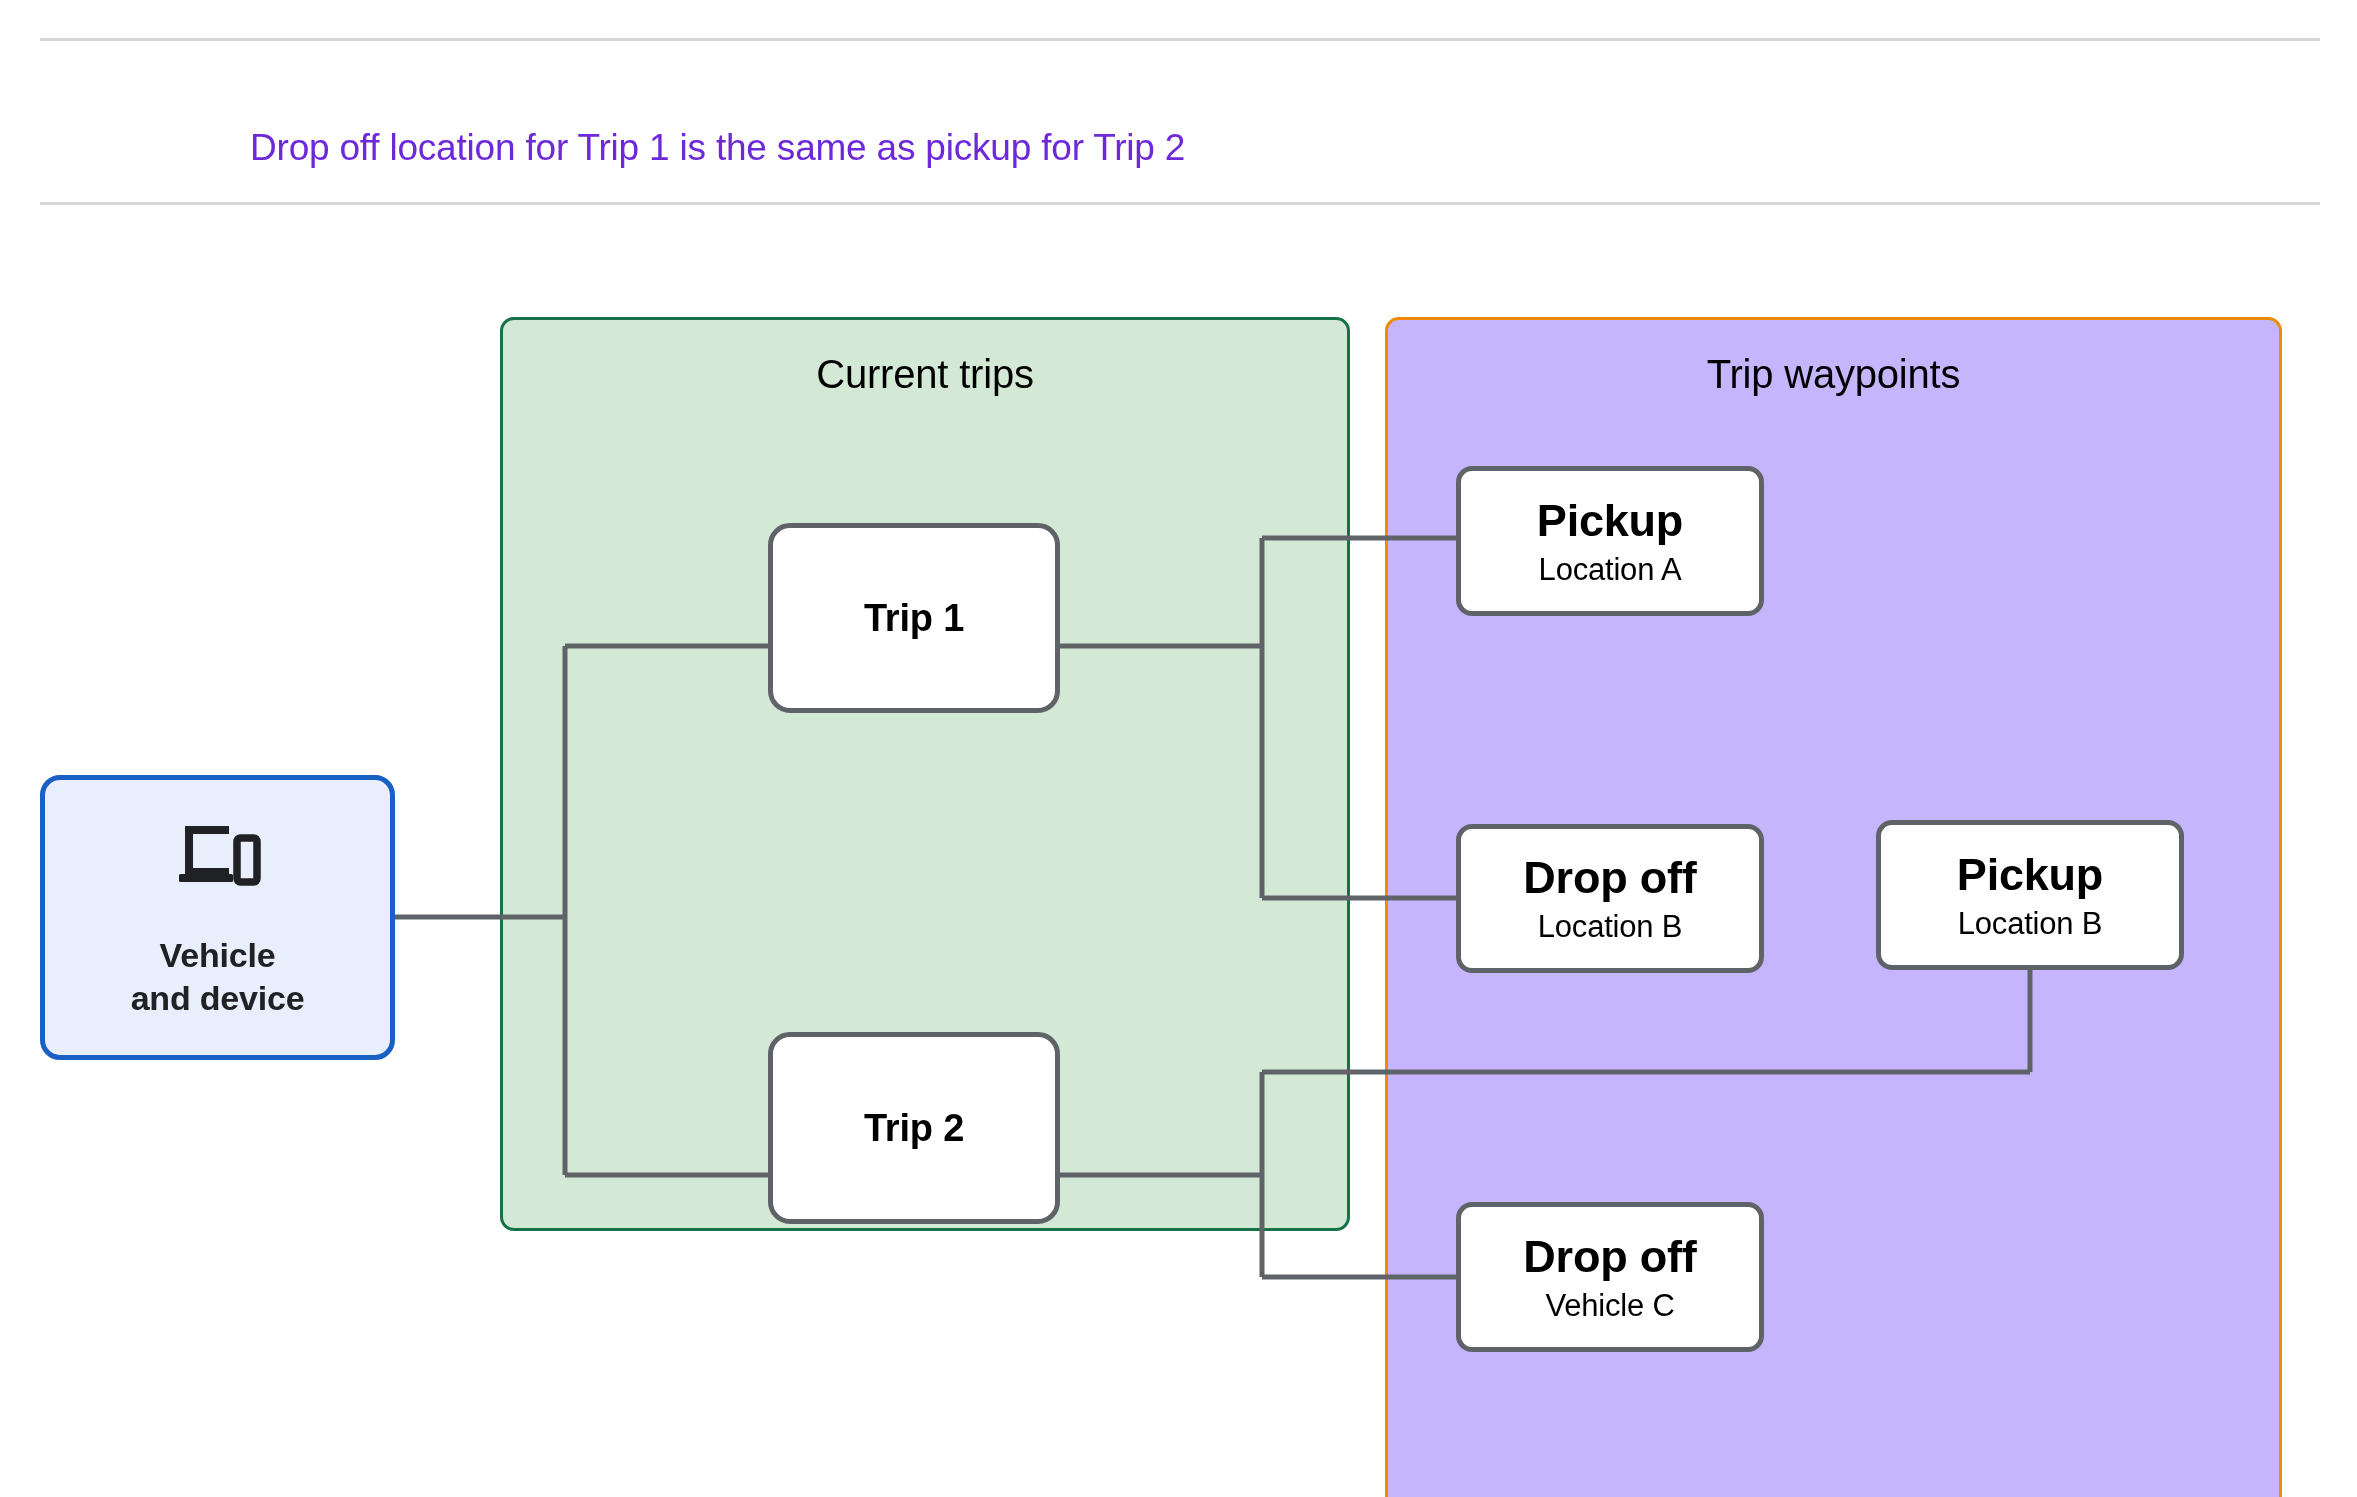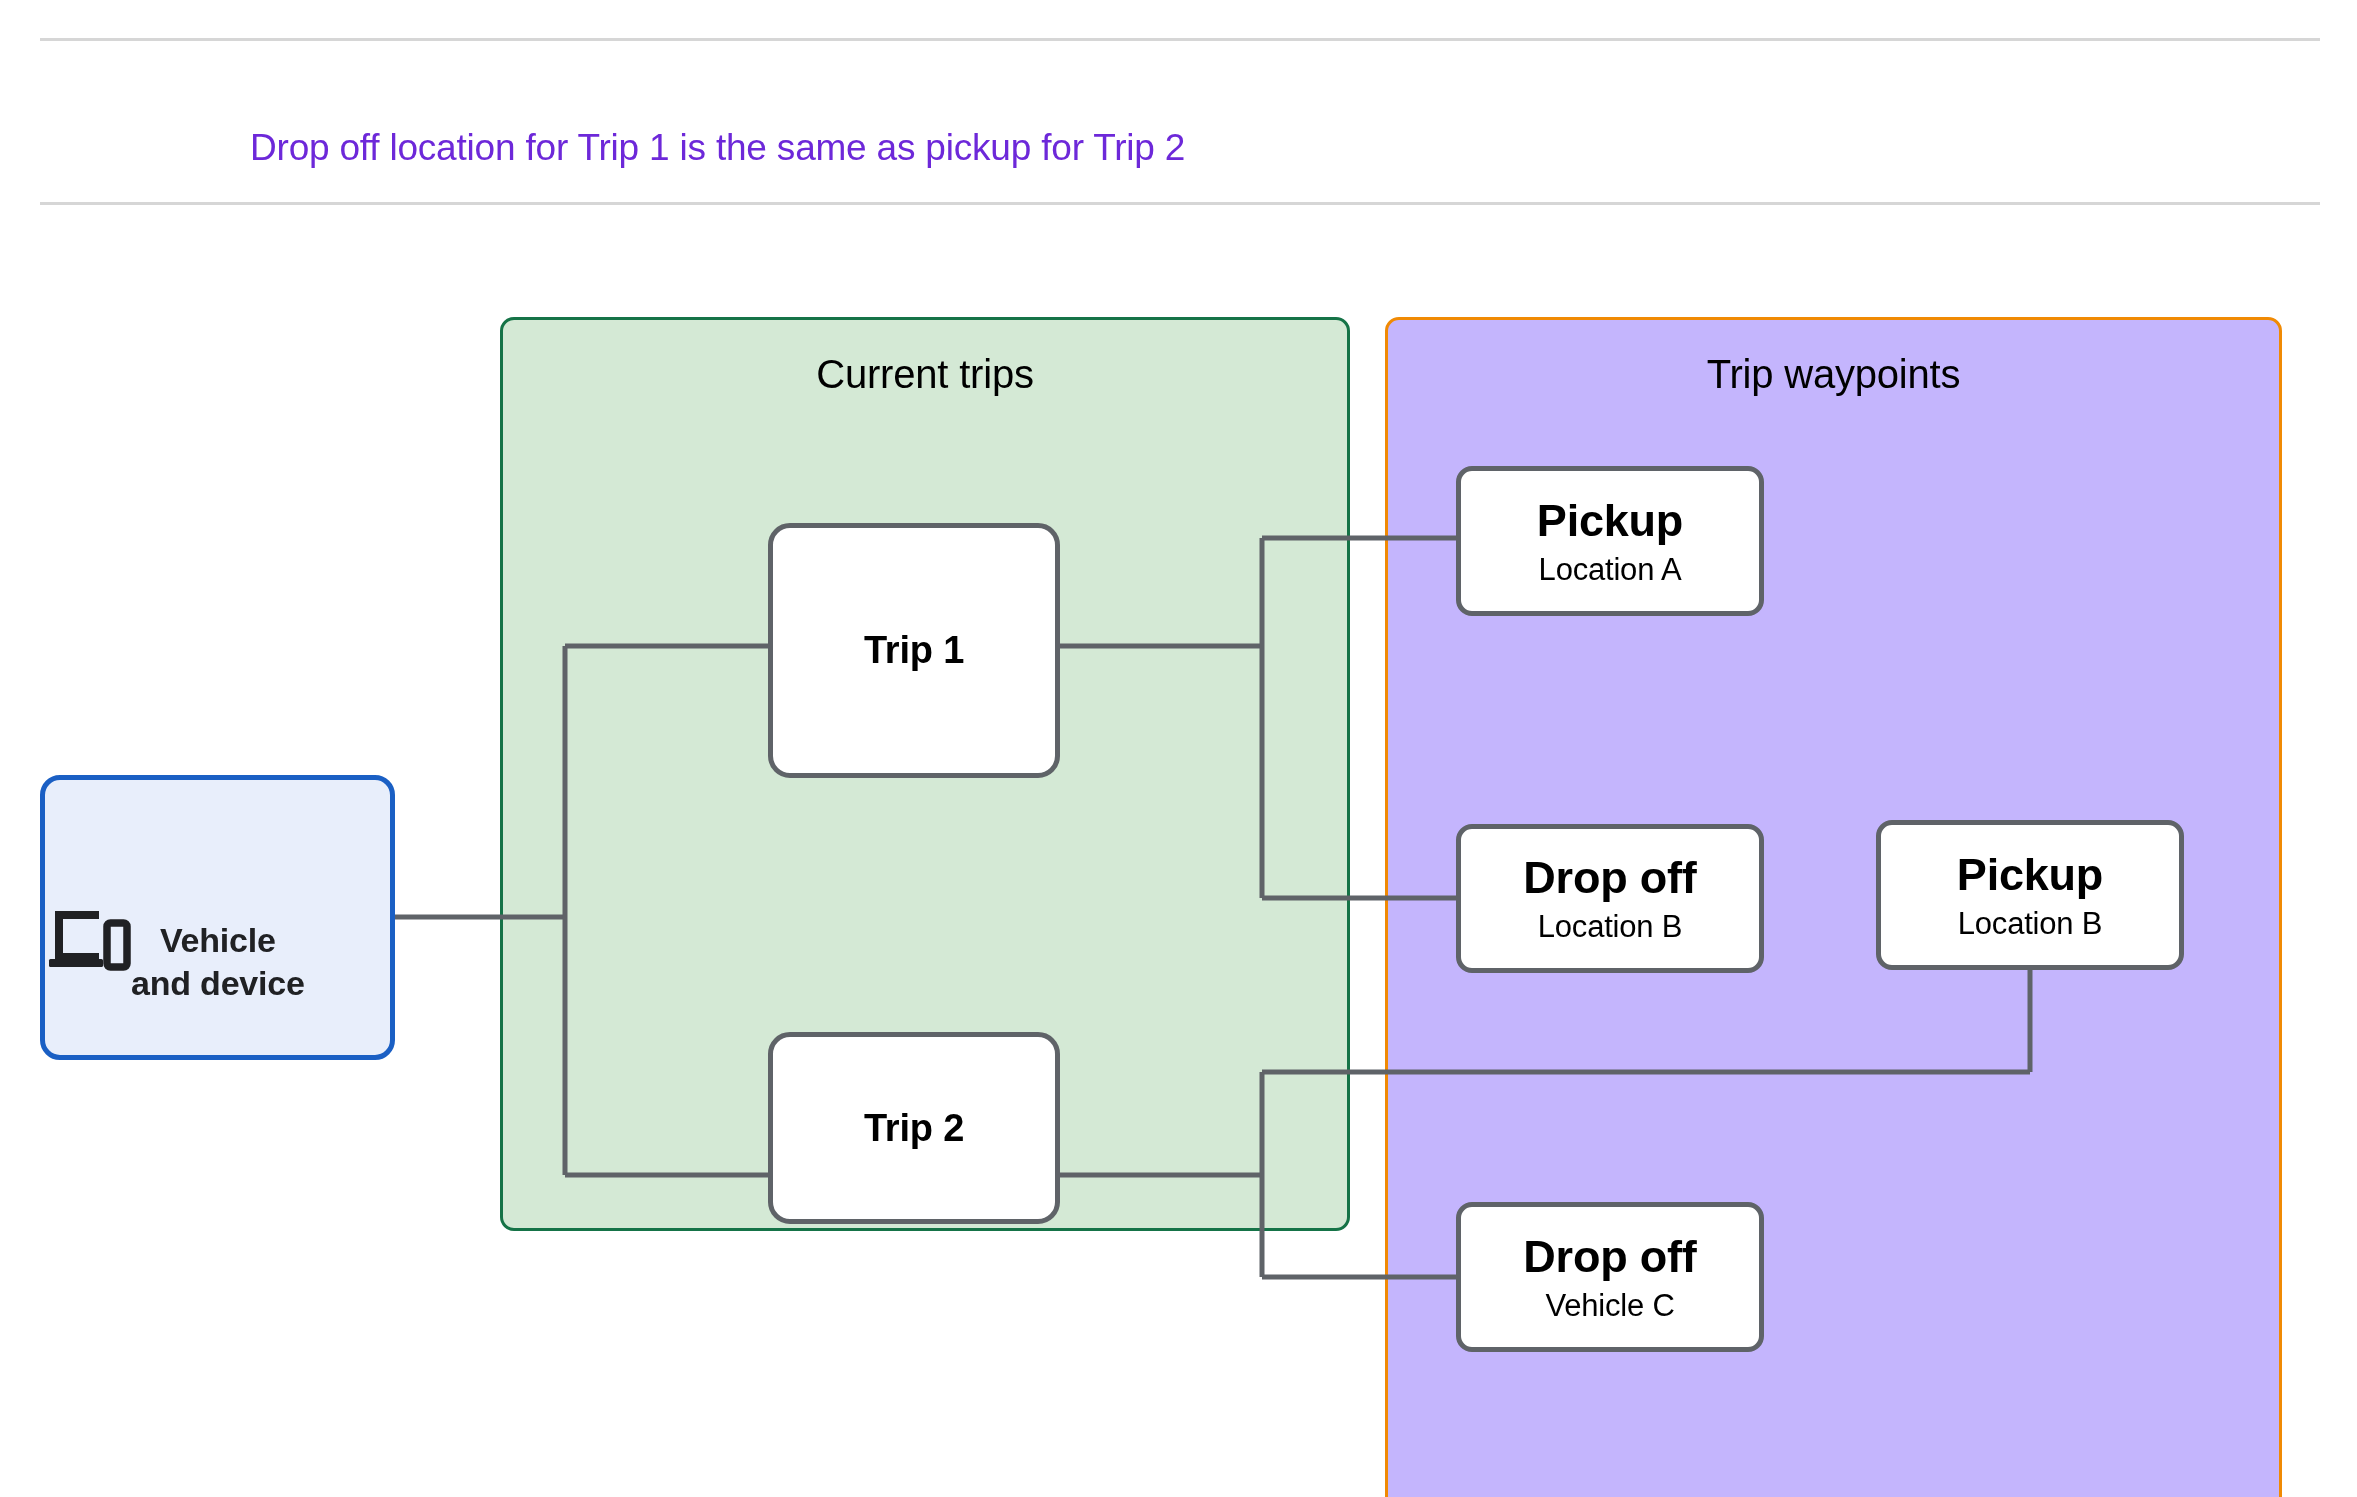--- a/index.html
+++ b/index.html
@@ -128,40 +128,41 @@
   }
   .wp-sub {
     font-size: 31px;
     font-weight: normal;
     color: #000000;
     line-height: 1.22;
     letter-spacing: -0.2px;
     margin-top: 4px;
   }
 
-  #node-trip-1 { left: 768px; top: 523px;  width: 292px; height: 255px; }
+  #node-trip-1 { left: 768px; top: 523px;  width: 292px; height: 190px; }
   #node-trip-2 { left: 768px; top: 1032px; width: 292px; height: 192px; }
 
   #node-pickup-a   { left: 1456px; top: 466px;  width: 308px; height: 150px; }
   #node-dropoff-b  { left: 1456px; top: 824px;  width: 308px; height: 149px; }
   #node-pickup-b   { left: 1876px; top: 820px;  width: 308px; height: 150px; }
   #node-dropoff-c  { left: 1456px; top: 1202px; width: 308px; height: 150px; }
 
   
   #node-vehicle {
     position: absolute;
     left: 40px;
     top: 775px;
     width: 355px;
     height: 285px;
     box-sizing: border-box;
     background: #e8eefb;
     border: 5px solid #1a5fc4;
     border-radius: 20px;
     display: flex;
+    flex-direction: column;
     align-items: center;
     justify-content: flex-start;
     padding-top: 40px;
   }
   #vehicle-icon {
     width: 86px;
     height: 66px;
     display: block;
   }
   #vehicle-label {

